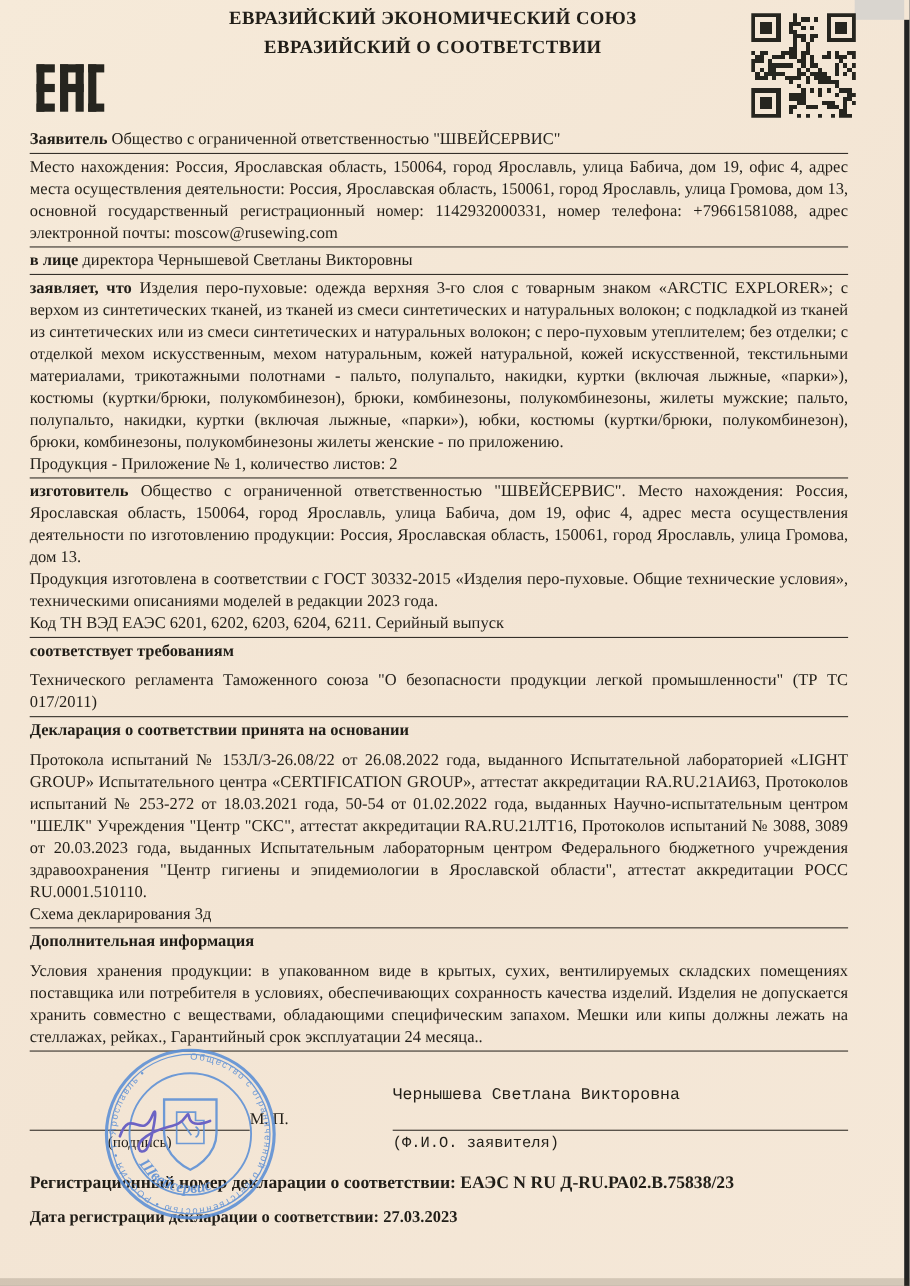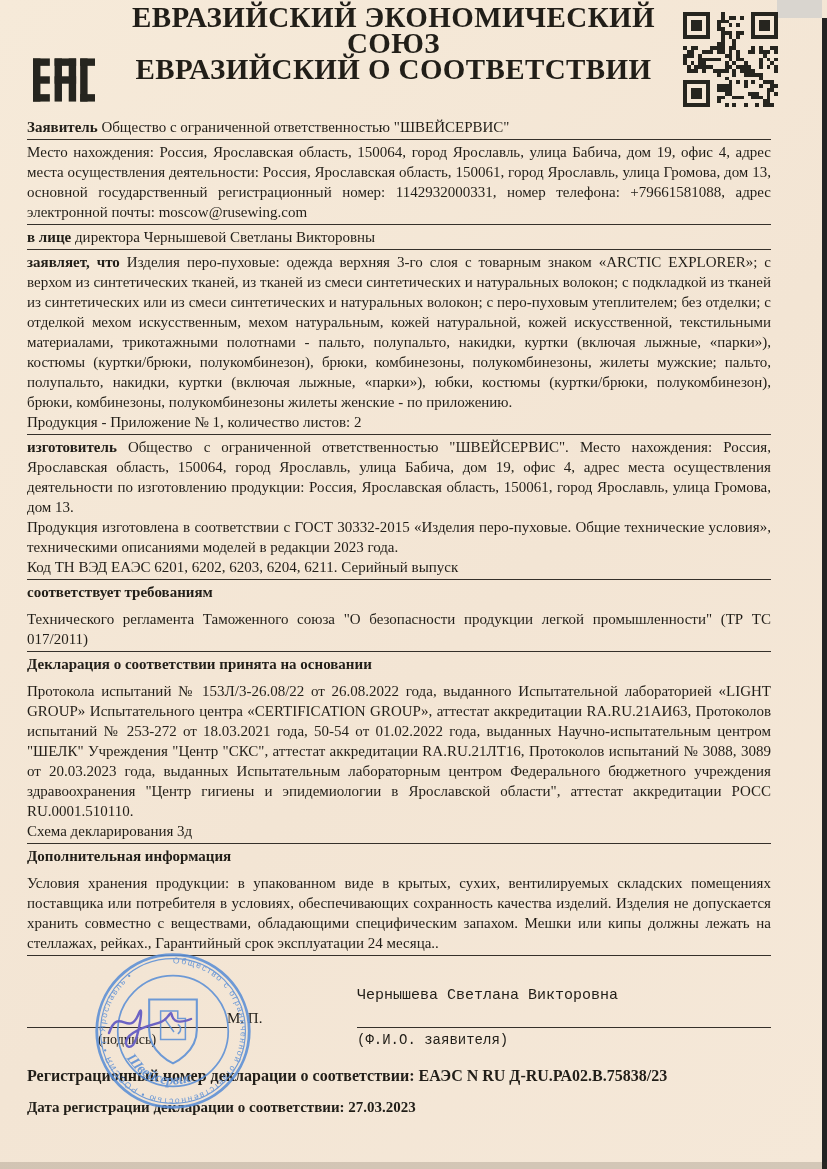--- a/index.html
+++ b/index.html
@@ -6,21 +6,21 @@
   .page{
     position:relative;width:827px;height:1169px;margin:0 auto;
     background:linear-gradient(135deg,#f6ead9 0%,#f3e5d4 55%,#f5e8d8 100%);
     font-family:"Liberation Serif","DejaVu Serif",serif;
     color:#211e18;overflow:hidden;
   }
   .edge-right{position:absolute;right:0;top:18px;bottom:0;width:5px;background:#232323;}
   .edge-corner{position:absolute;right:5px;top:0;width:45px;height:18px;background:#d9d5cf;}
   .edge-bottom{position:absolute;left:0;right:0;bottom:0;height:7px;background:rgba(60,50,35,.18);}
 
-  .hdr-title{position:absolute;left:110px;right:150px;top:4px;text-align:center;font-weight:bold;font-size:29px;line-height:26px;letter-spacing:.4px;}
+  .hdr-title{position:absolute;left:110px;right:150px;top:4px;text-align:center;font-weight:bold;font-size:17px;line-height:26px;letter-spacing:.4px;}
   .eac{position:absolute;left:33px;top:48px;width:62px;height:64px;}
   .qr{position:absolute;left:683px;top:12px;width:95px;height:95px;}
 
   .content{position:absolute;left:27px;top:117px;width:744px;font-size:15px;line-height:20px;}
   .rule{border:none;border-top:1.7px solid #35302a;margin:2px 0 2px 0;}
   .p{text-align:justify;}
   .lbl{font-weight:bold;text-align:right;}
   .hd{font-weight:bold;margin:1px 0;}
   .gap{height:6px;}
 

